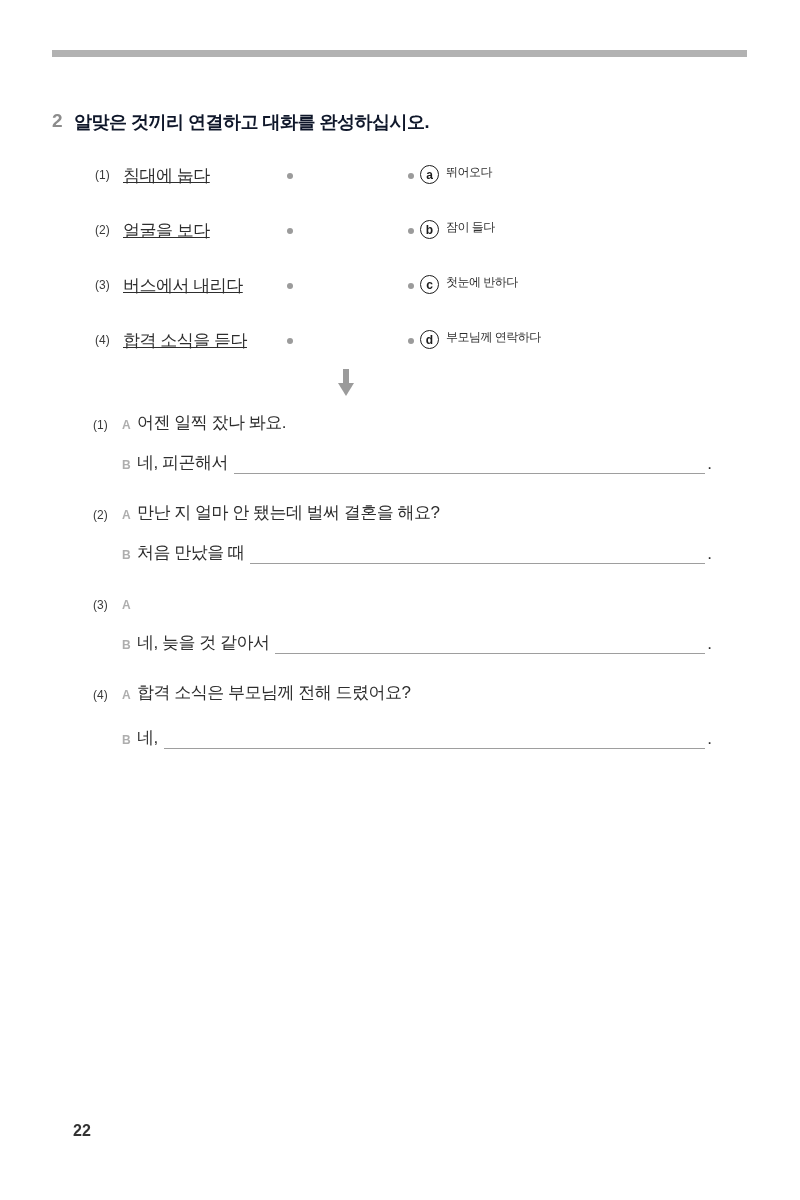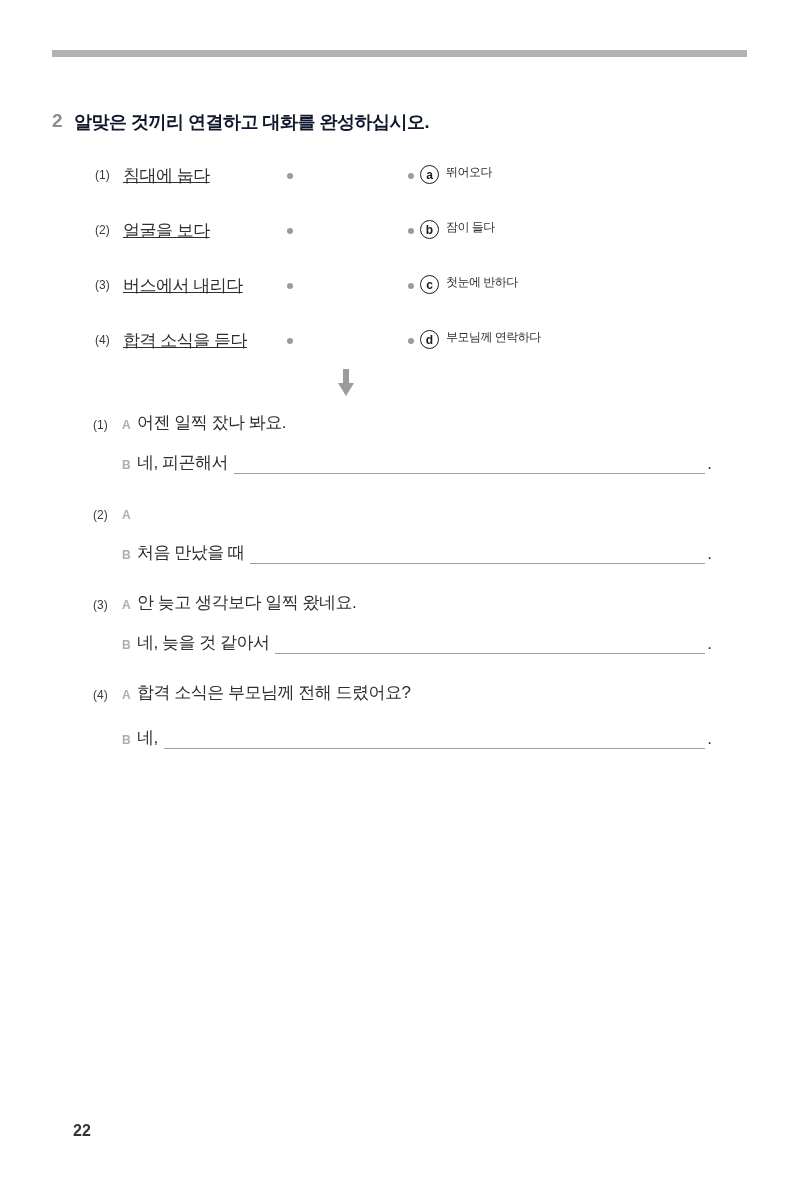--- a/index.html
+++ b/index.html
@@ -132,35 +132,35 @@
     <span class="dtext">네, 피곤해서</span>
     <span class="blank"></span>
     <span class="period">.</span>
   </div>
 </div>
 
 <div class="dlg" style="top:500px">
   <div class="dlg-row a-row">
     <span class="dnum">(2)</span>
     <span class="ab-label">A</span>
+    <span class="dtext">만난 지 얼마 안 됐는데 벌써 결혼을 해요?</span>
   </div>
   <div class="dlg-row b-row">
     <span class="dnum"></span>
     <span class="ab-label">B</span>
     <span class="dtext">처음 만났을 때</span>
     <span class="blank"></span>
     <span class="period">.</span>
   </div>
 </div>
 
 <div class="dlg" style="top:590px">
   <div class="dlg-row a-row">
     <span class="dnum">(3)</span>
     <span class="ab-label">A</span>
-    <span class="dtext">안 늦고 생각보다 일찍 왔네요.</span>
   </div>
   <div class="dlg-row b-row">
     <span class="dnum"></span>
     <span class="ab-label">B</span>
     <span class="dtext">네, 늦을 것 같아서</span>
     <span class="blank"></span>
     <span class="period">.</span>
   </div>
 </div>
 

